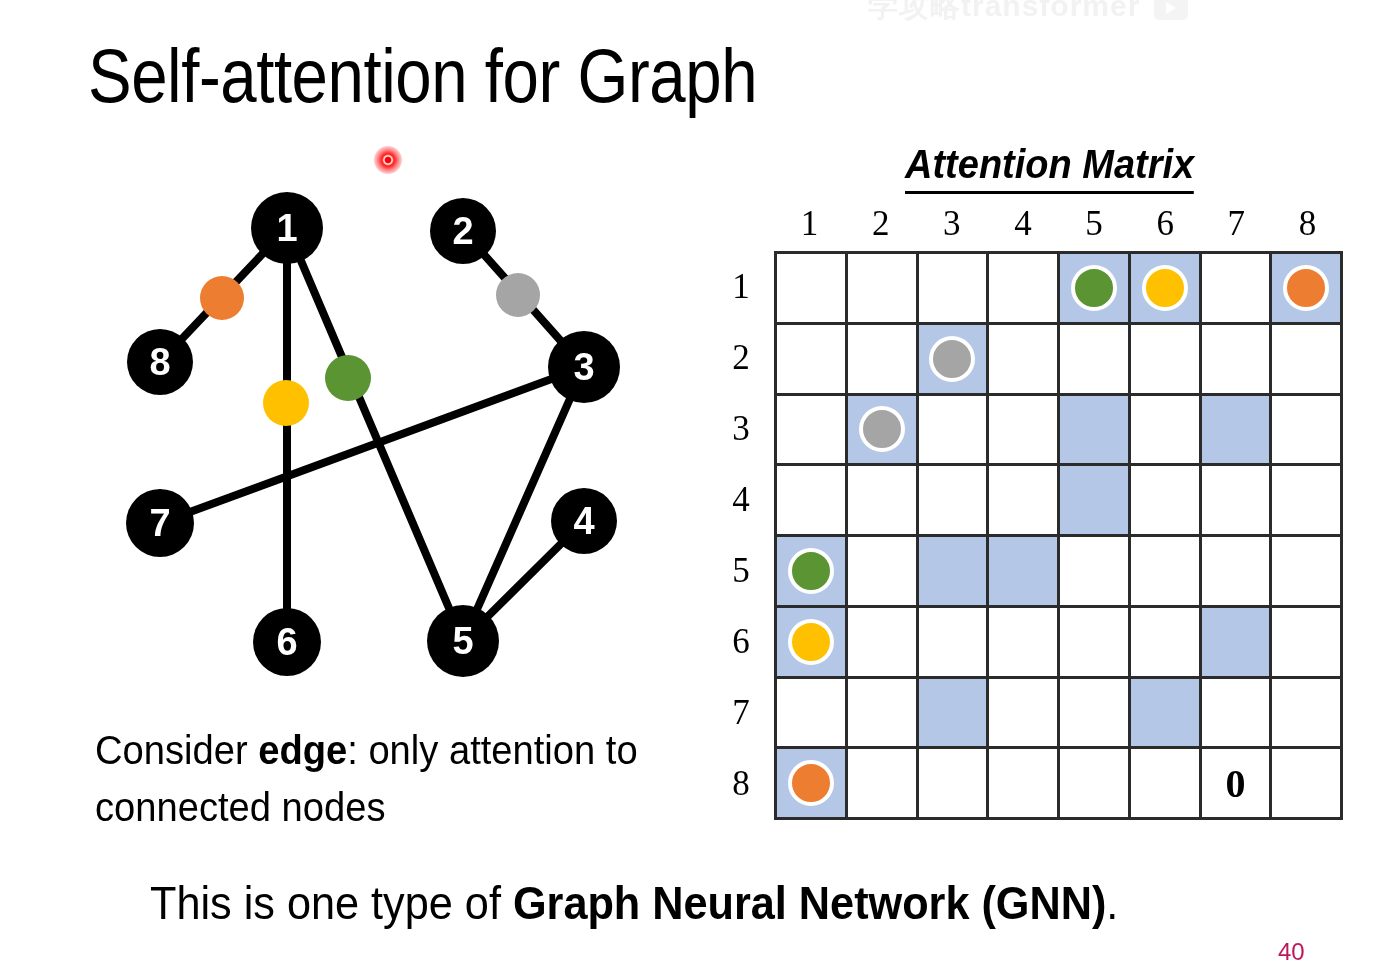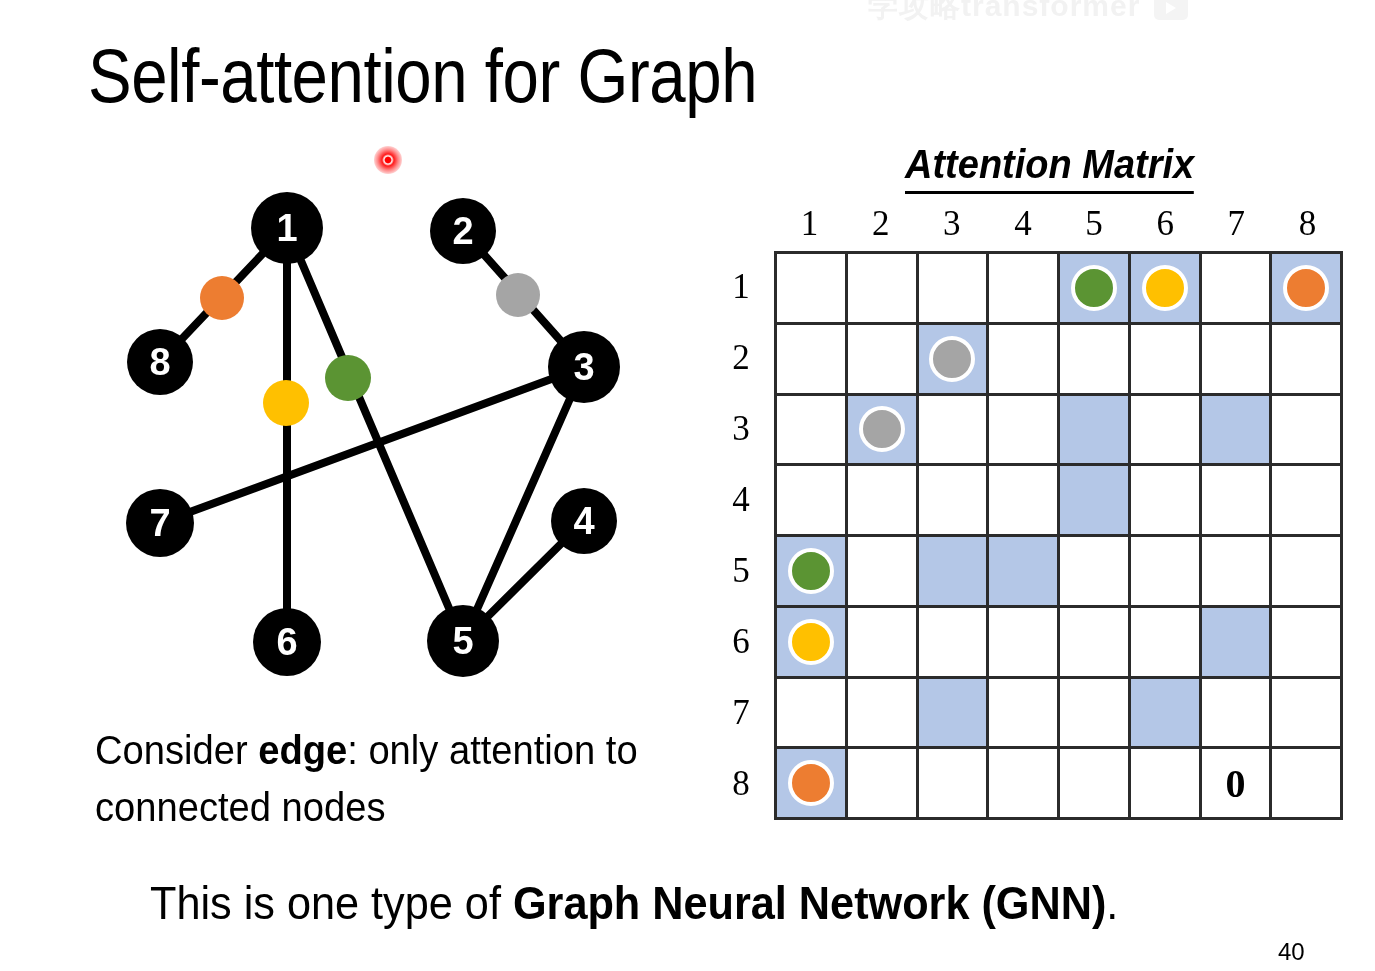--- a/index.html
+++ b/index.html
@@ -203,21 +203,21 @@
     transform: scaleX(0.94);
     transform-origin: left top;
   }
   #bottom-statement b { font-weight: bold; }
 
   #page-number {
     position: absolute;
     left: 1278px;
     top: 938px;
     font-size: 24px;
-    color: #000000;
+    color: #be185d;
   }
 </style>
 </head>
 <body>
 
 <div id="slide">
 
   <div id="watermark">
     <span>学攻略transformer</span>
     <span class="wm-play"></span>

